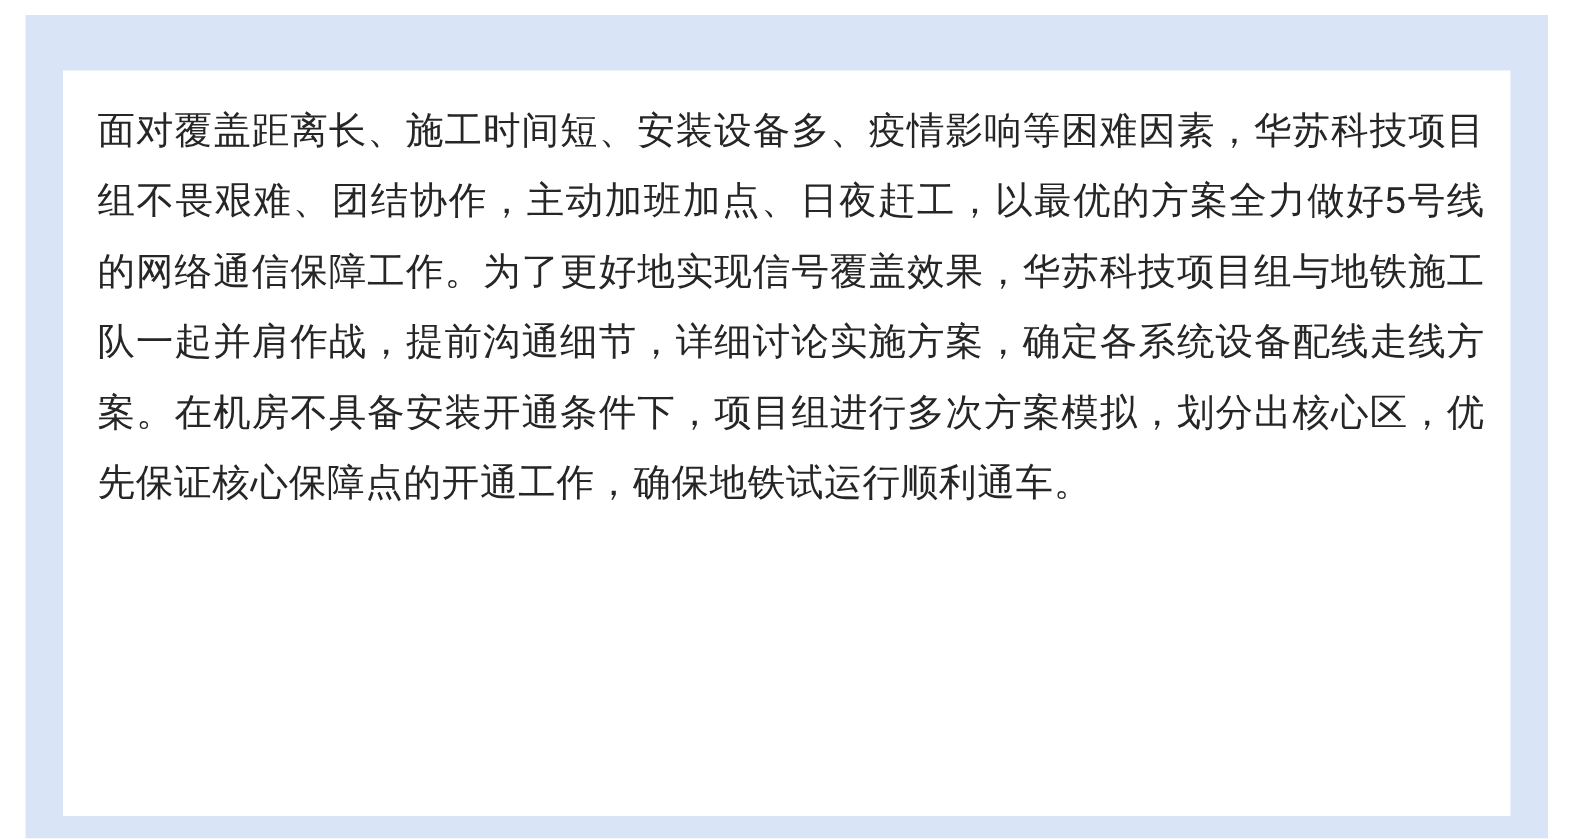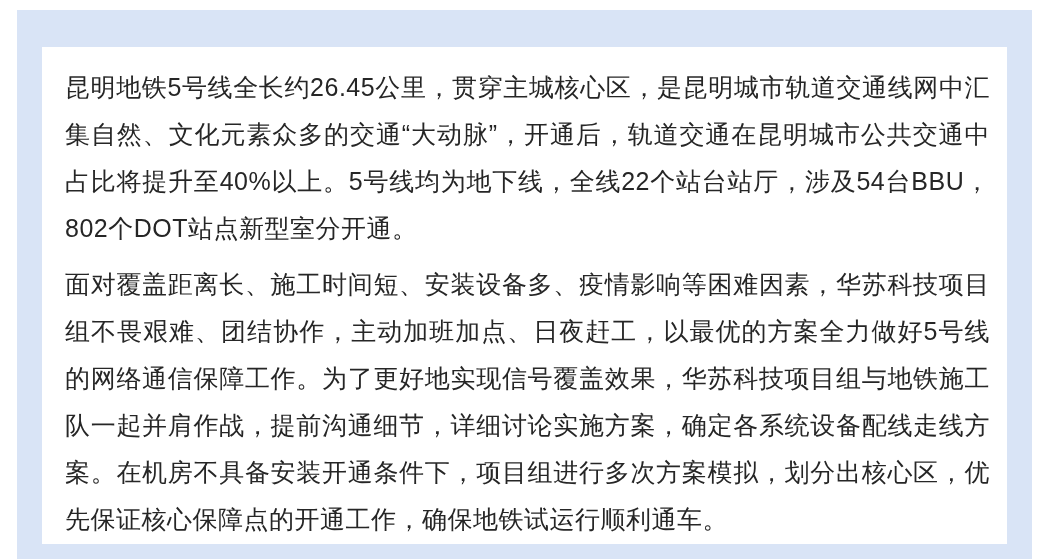--- a/index.html
+++ b/index.html
@@ -40,16 +40,15 @@
     text-align: justify;
     text-justify: inter-ideograph;
     letter-spacing: 0.5px;
   }
 </style>
 </head>
 <body>
 
 <div class="content-panel">
   <div class="article-card">
-    <p>昆明地铁5号线全长约26.45公里，贯穿主城核心区，是昆明城市轨道交通线网中汇集自然、文化元素众多的交通“大动脉”，开通后，轨道交通在昆明城市公共交通中占比将提升至40%以上。5号线均为地下线，全线22个站台站厅，涉及54台BBU，802个DOT站点新型室分开通。</p>
     <p>面对覆盖距离长、施工时间短、安装设备多、疫情影响等困难因素，华苏科技项目组不畏艰难、团结协作，主动加班加点、日夜赶工，以最优的方案全力做好5号线的网络通信保障工作。为了更好地实现信号覆盖效果，华苏科技项目组与地铁施工队一起并肩作战，提前沟通细节，详细讨论实施方案，确定各系统设备配线走线方案。在机房不具备安装开通条件下，项目组进行多次方案模拟，划分出核心区，优先保证核心保障点的开通工作，确保地铁试运行顺利通车。</p>
   </div>
 </div>
 
 </body></html>

